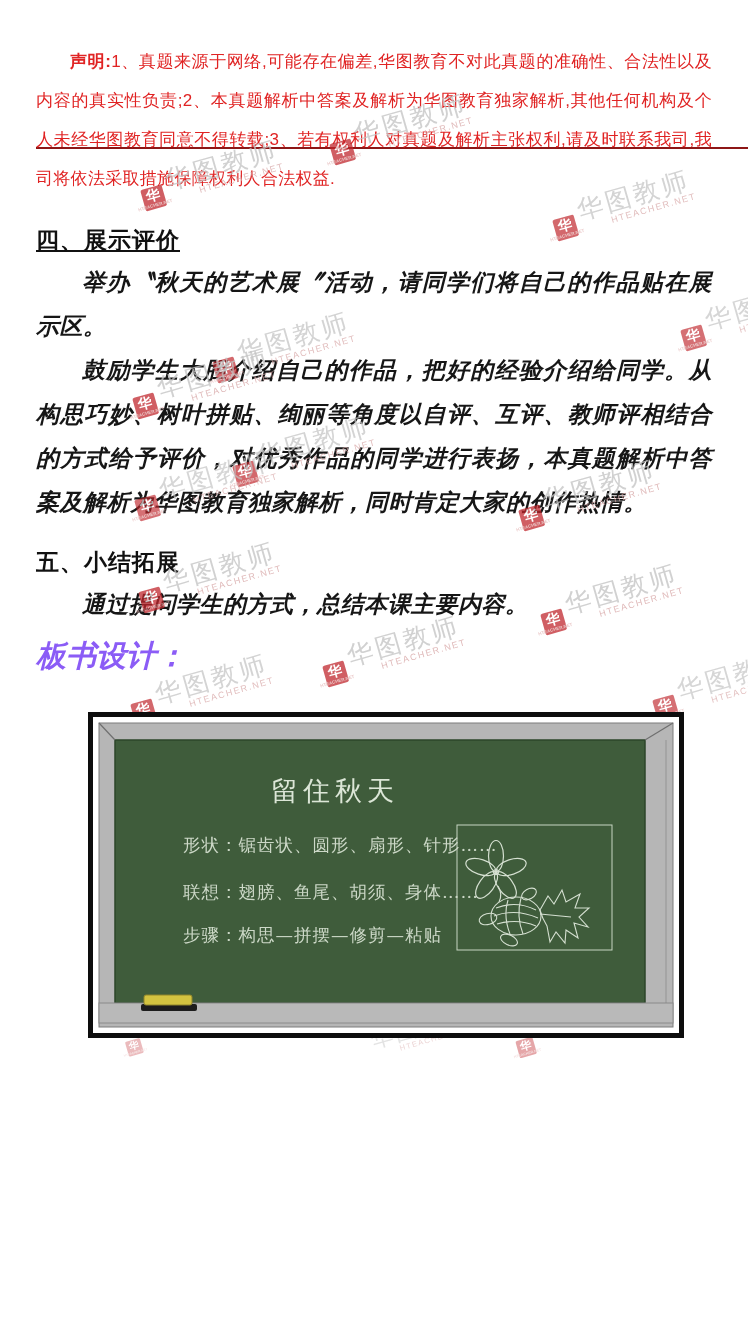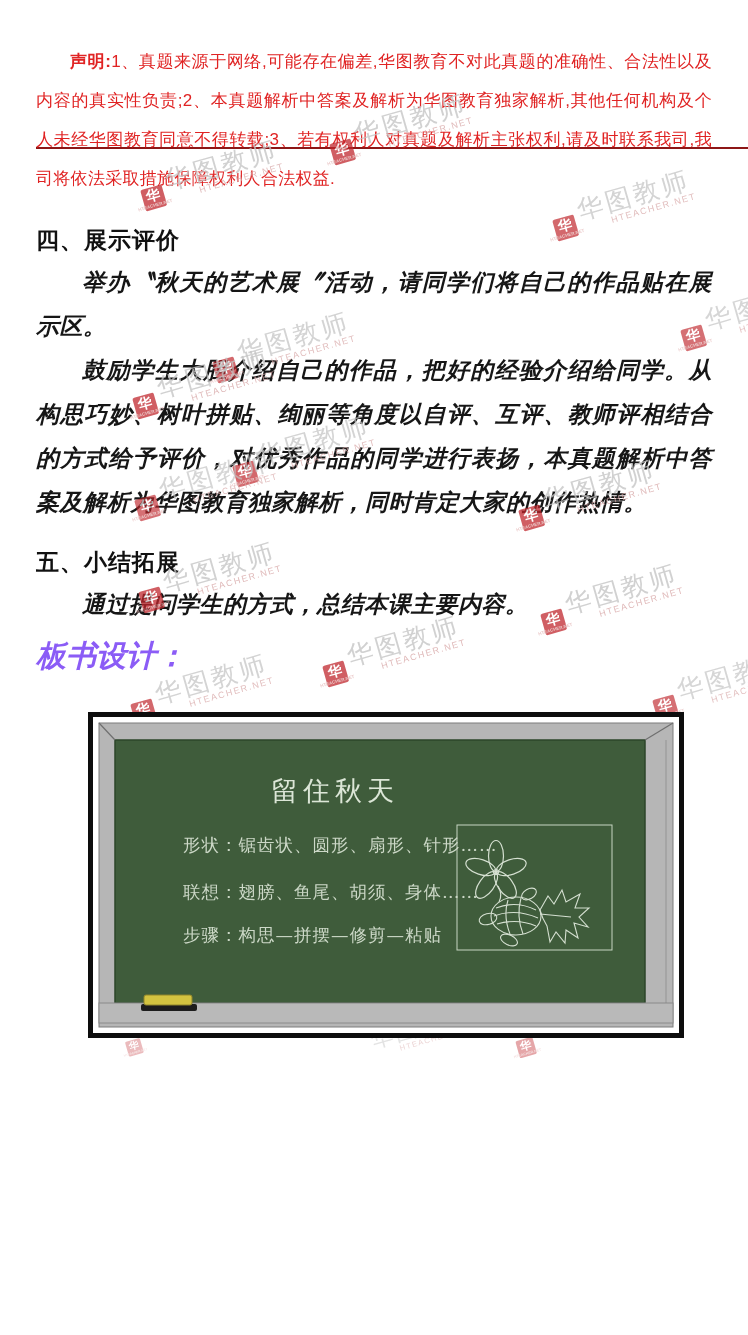--- a/index.html
+++ b/index.html
@@ -16,21 +16,21 @@
   .disclaimer b{font-weight:700;}
   .rule{
     position:absolute;left:36px;right:0;top:147px;height:0;
     border-top:2px solid #8d1616;
   }
   .bodytext{color:#141414;}
   h2.sec{
     margin:18px 0 0 0;font-size:23px;line-height:40px;font-weight:800;
     color:#111;letter-spacing:1px;
   }
-  h2.first{margin-top:22px;}
+  h2.first{margin-top:22px;text-decoration:underline;}
   p.para{
     margin:0;font-size:23px;line-height:44px;font-weight:700;color:#161616;
     text-indent:2em;text-align:justify;word-break:break-all;letter-spacing:0.5px;font-style:italic;
   }
   h2.board-heading{margin:8px 0 0 0;font-size:30px;line-height:44px;font-weight:800;color:#8b5cf6;font-style:italic;}
   
   .wm-layer{position:absolute;inset:0;z-index:2;pointer-events:none;}
   .wm{
     position:absolute;display:flex;align-items:flex-start;gap:5px;
     transform-origin:0 0;white-space:nowrap;

